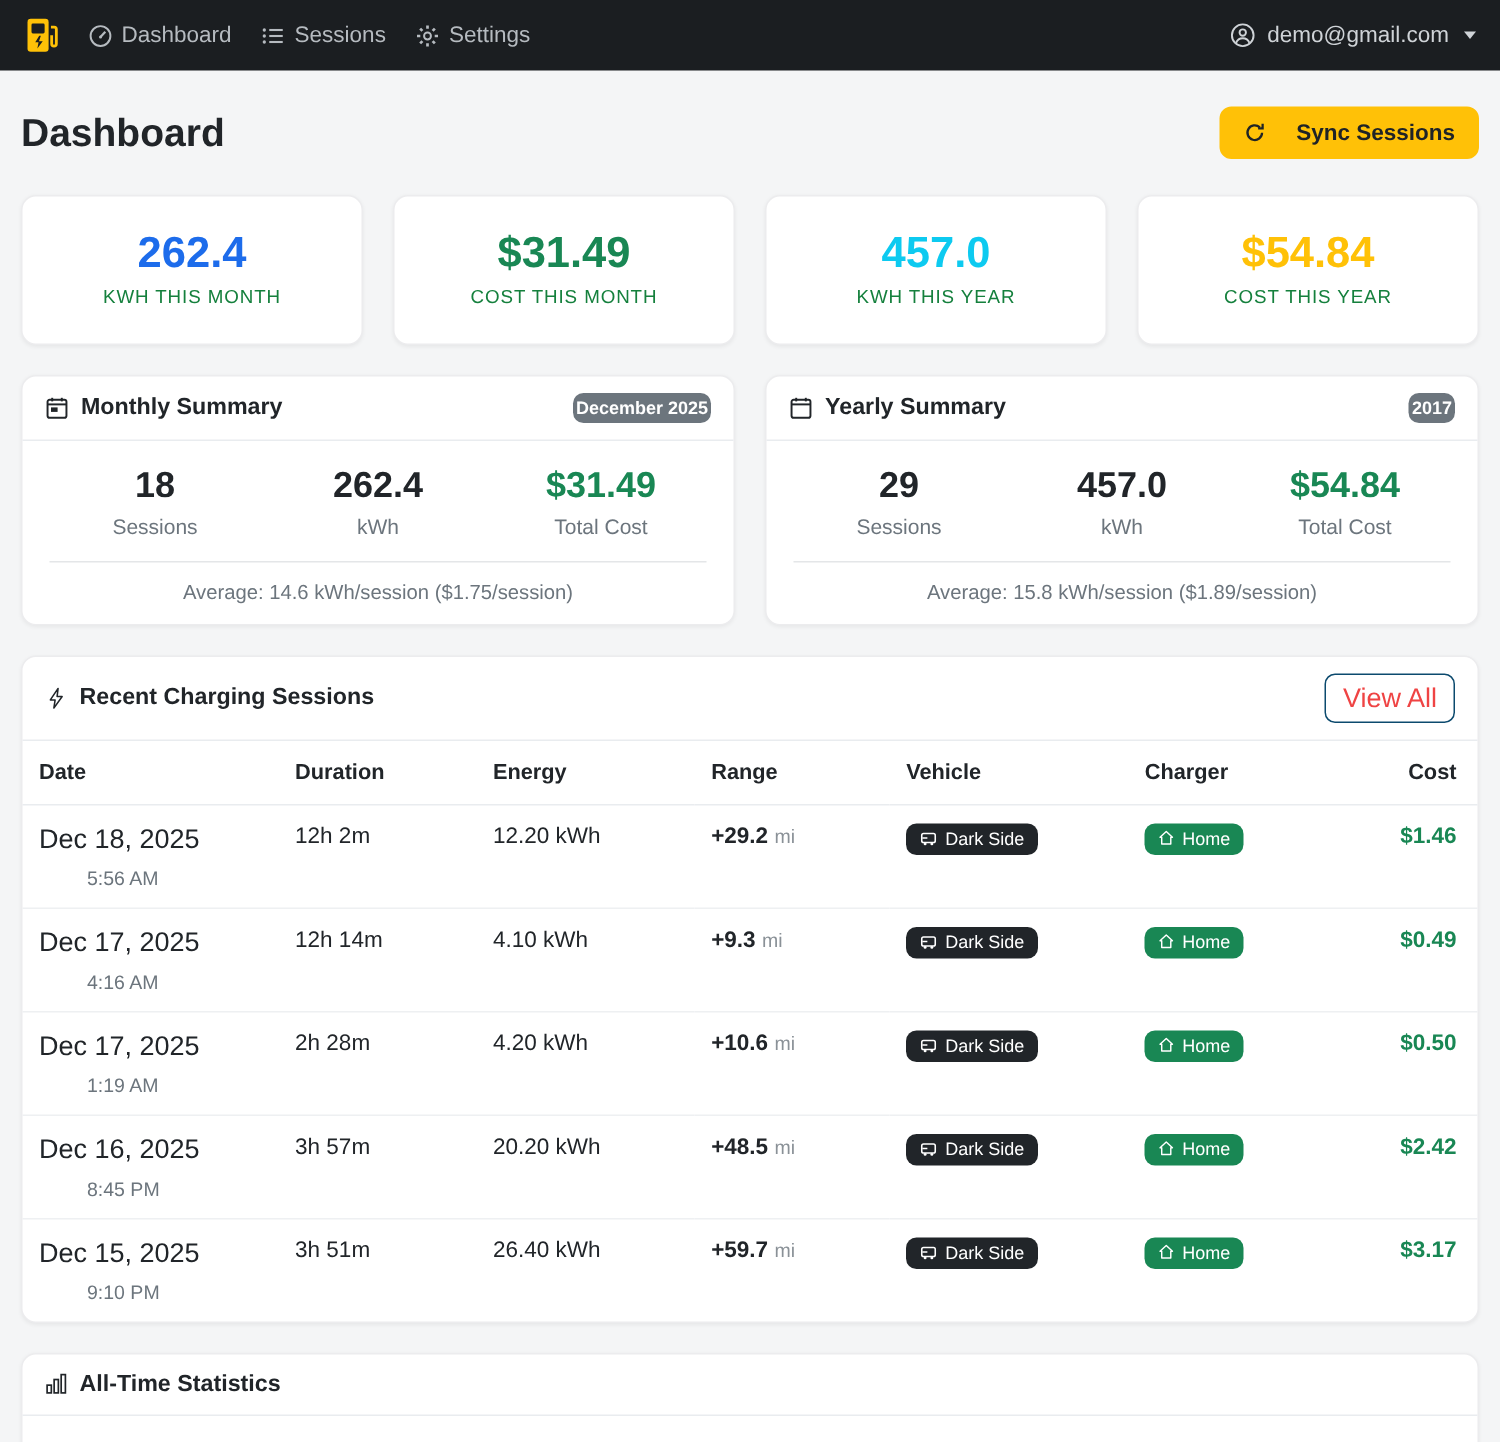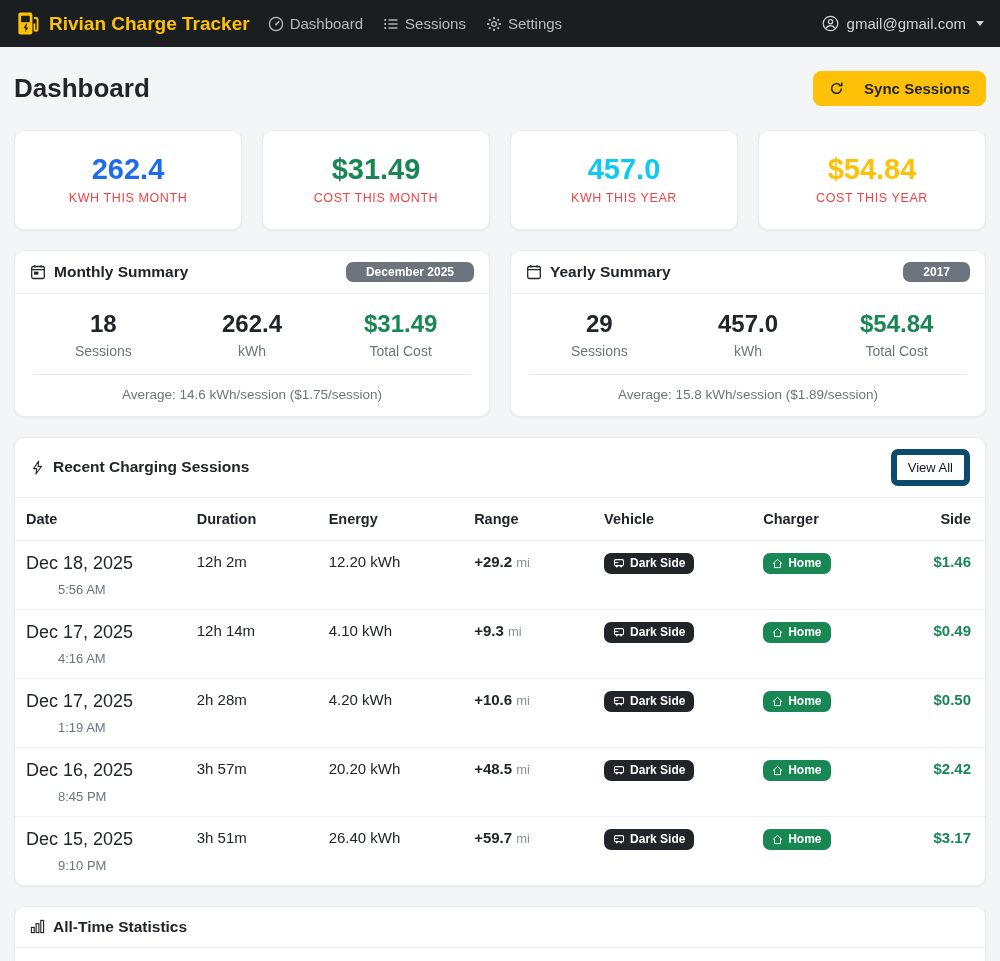--- a/index.html
+++ b/index.html
@@ -33,80 +33,79 @@
     color:#1f2327; font-size:15px; font-weight:600; padding:8px 15px; border-radius:8px; cursor:pointer;
   }
   
   .card {
     background:#fff; border:1px solid #ececee; border-radius:10px;
     box-shadow:0 1px 3px rgba(0,0,0,.06);
   }
   .stats-row { display:grid; grid-template-columns:repeat(4,1fr); gap:20px; margin-bottom:20px; }
   .stat-card { height:100px; display:flex; flex-direction:column; align-items:center; justify-content:center; gap:7px; }
   .stat-value { font-size:29px; font-weight:700; line-height:1; }
-  .stat-label { font-size:12.5px; color:#ef4444; letter-spacing:.6px; }
+  .stat-label { font-size:12.5px; color:#15803d; letter-spacing:.6px; }
   
   .summary-row { display:grid; grid-template-columns:1fr 1fr; gap:20px; margin-bottom:20px; }
   .card-header {
     display:flex; align-items:center; gap:8px; padding:11px 15px;
     border-bottom:1px solid #e9ecef; font-size:15.5px; font-weight:700; color:#212529;
   }
   .card-header .spacer { flex:1; }
   .badge {
     background:#6c757d; color:#fff; font-size:12px; font-weight:700;
-    padding:4px 20px; border-radius:7px; line-height:1;
+    padding:4px 2px; border-radius:7px; line-height:1;
   }
   .summary-body { padding:16px 14px 14px; }
   .summary-stats { display:grid; grid-template-columns:1fr 1fr 1fr; text-align:center; }
   .summary-value { font-size:24px; font-weight:700; color:#212529; line-height:1.15; }
   .summary-label { font-size:14px; color:#6c757d; margin-top:5px; }
   .summary-divider { border:none; border-top:1px solid #e4e6e8; margin:15px 4px 12px; }
   .summary-avg { text-align:center; font-size:13.5px; color:#6c757d; }
   
   .sessions-card { margin-bottom:20px; }
   .view-all-btn {
-    background:#fff; border:6px solid #0c4a6e; color:#0f172a; font-size:13px;
+    background:#fff; border:1px solid #0c4a6e; color:#ef4444; font-size:18px;
     padding:5px 11px; border-radius:7px; cursor:pointer; font-weight:400;
   }
   table { width:100%; border-collapse:collapse; }
   th {
     text-align:left; font-size:14.5px; font-weight:600; color:#212529;
     padding:13px 10px 13px 11px; border-bottom:1px solid #e9ecef;
   }
   th.col-cost, td.col-cost { text-align:right; padding-right:14px; }
   td { padding:12px 10px 12px 11px; border-bottom:1px solid #eef0f2; vertical-align:top; font-size:15px; color:#212529; }
   tr:last-child td { border-bottom:none; }
   .cell-date { font-size:18px; }
   .cell-time { font-size:13px; color:#6c757d; margin-top:8px;margin-left:32px; }
   .range-val { font-weight:700; }
   .range-unit { color:#8a9197; font-size:13px; }
   .tbl-badge {
-    display:inline-flex; align-items:center; gap:5px; color:#fff;
-    font-size:12px; font-weight:700; padding:4.5px 9px; border-radius:7px; line-height:1;
+    display:inline-flex; align-items:flex-start; gap:5px; color:#fff;
+    font-size:12px; font-weight:400; padding:4.5px 9px; border-radius:7px; line-height:1;
   }
   .badge-vehicle { background:#212529; }
   .badge-charger { background:#198754; }
   .cost-val { color:#198754; font-weight:700; font-size:15px; }
   
   .alltime-body { display:grid; grid-template-columns:repeat(4,1fr); text-align:center; padding:26px 10px 30px; }
   .at-value { font-size:26px; font-weight:700; color:#212529; line-height:1.1; }
   .icon-dark { color:#212529; }
 </style>
 </head>
 <body>
 
 <nav class="navbar">
   <div class="brand">
     <svg width="25" height="25" viewBox="0 0 16 16">
       <rect x="1.5" y="1" width="9" height="14" rx="1.4" fill="#ffc107"></rect>
       <rect x="3.2" y="3" width="5.6" height="4.2" rx="0.6" fill="#1b1e21"></rect>
       <path d="M6.5 8.2 4.8 11h1.4l-.5 2.6L8 10.6H6.4l.8-2.4z" fill="#1b1e21"></path>
       <path d="M11.5 4.5h1.4c.5 0 .9.4.9.9v6.2a1 1 0 0 1-2 0V8" fill="none" stroke="#ffc107" stroke-width="1.2"></path>
     </svg>
-    <span class="brand-text">Rivian Charge Tracker</span>
   </div>
   <div class="nav-links">
     <a class="nav-link">
       <svg width="16" height="16" viewBox="0 0 16 16" fill="none" stroke="currentColor">
         <circle cx="8" cy="8" r="6.6" stroke-width="1.3"></circle>
         <line x1="8" y1="8.6" x2="11.2" y2="5.2" stroke-width="1.5"></line>
         <circle cx="8" cy="8.6" r="1" fill="currentColor" stroke="none"></circle>
       </svg>
       <span>Dashboard</span>
     </a>
@@ -137,21 +136,21 @@
       </svg>
       <span>Settings</span>
     </a>
   </div>
   <div class="user-menu">
     <svg width="17" height="17" viewBox="0 0 16 16" fill="none" stroke="currentColor">
       <circle cx="8" cy="8" r="6.8" stroke-width="1.2"></circle>
       <circle cx="8" cy="6.3" r="2" stroke-width="1.2"></circle>
       <path d="M3.8 12.8c.8-2 2.4-2.9 4.2-2.9s3.4.9 4.2 2.9" stroke-width="1.2"></path>
     </svg>
-    <span>gmail@gmail.com</span>
+    <span>demo@gmail.com</span>
     <span class="caret"></span>
   </div>
 </nav>
 
 <div class="main">
 
   <div class="page-head">
     <h1 class="page-title">Dashboard</h1>
     <button class="sync-btn">
       <svg width="15" height="15" viewBox="0 0 16 16" fill="none" stroke="currentColor">
@@ -269,21 +268,21 @@
           <col style="width:9.6%">
       </colgroup>
       <thead>
         <tr>
           <th>Date</th>
           <th>Duration</th>
           <th>Energy</th>
           <th>Range</th>
           <th>Vehicle</th>
           <th>Charger</th>
-          <th class="col-cost">Side</th>
+          <th class="col-cost">Cost</th>
         </tr>
       </thead>
       <tbody>
 
         <tr>
           <td>
               <div class="cell-date">Dec 18, 2025</div>
               <div class="cell-time">5:56 AM</div>
             </td>
           <td>12h 2m</td>

